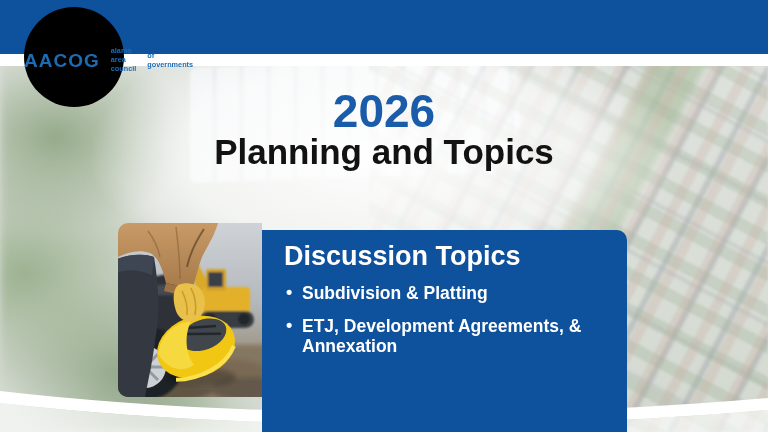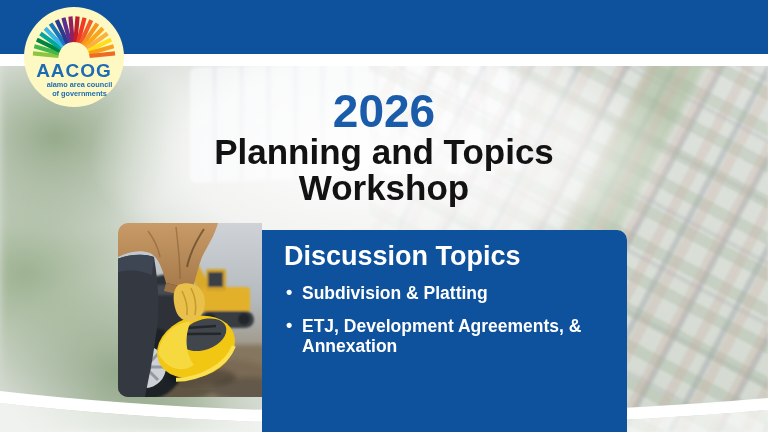--- a/index.html
+++ b/index.html
@@ -34,21 +34,21 @@
     background:
       radial-gradient(ellipse 48% 40% at 50% 36%, rgba(255,255,255,.95) 0%, rgba(255,255,255,.65) 55%, rgba(255,255,255,0) 80%),
       linear-gradient(180deg, rgba(255,255,255,.28), rgba(255,255,255,.18));}
   
   .bottom-curve{position:absolute;left:0;top:385px;width:768px;height:47px;z-index:2;}
   
   .top-bar{position:absolute;left:0;top:0;width:768px;height:54px;z-index:3;
     background:var(--brand-blue,#0e519c);}
   .top-stripe{position:absolute;left:0;top:54px;width:768px;height:12px;background:#fff;z-index:3;}
   .logo{position:absolute;left:24px;top:7px;width:100px;height:100px;border-radius:50%;
-    background:#fef9c3;z-index:4;display:flex;flex-direction:column;align-items:center;
+    background:#000000;z-index:4;display:flex;flex-direction:row;align-items:center;
     padding-top:7px;box-sizing:border-box;}
   .logo-arch{width:88px;height:46px;display:block;}
   .logo-acronym{font-size:19px;font-weight:bold;letter-spacing:1px;
     color:var(--logo-blue,#1c6cb5);line-height:1.05;margin-top:1px;}
   .logo-tagline{font-size:7.3px;font-weight:bold;color:var(--logo-blue,#1c6cb5);line-height:1.2;padding-left:11px;}
   
   .title-block{position:absolute;left:0;top:88px;width:768px;text-align:center;z-index:5;}
   .title-year{font-size:46px;font-weight:bold;color:var(--title-blue,#1a5ca9);line-height:1.0;}
   .title-main{font-size:35px;font-weight:bold;color:var(--title-dark,#121212);line-height:1.02;}
   
@@ -108,21 +108,20 @@
         <line x1="66.91" y1="58.22" x2="94.75" y2="55.30" stroke="#ef6b21" stroke-width="4.6"></line>
       </svg>
     <div class="logo-acronym">AACOG</div>
     <div class="logo-tagline">alamo area council</div>
     <div class="logo-tagline">of governments</div>
   </div>
 
   <div class="title-block">
     <div class="title-year">2026</div>
     <div class="title-main">Planning and Topics</div>
-    <div class="title-main">Workshop</div>
   </div>
 
   <div class="photo">
     <svg viewBox="0 0 144 174" preserveAspectRatio="none">
       <defs>
         <linearGradient id="pg-sky" x1="0" y1="0" x2="0" y2="1">
           <stop offset="0" stop-color="#cfd3d8"></stop>
           <stop offset="0.45" stop-color="#b4b9bd"></stop>
           <stop offset="0.68" stop-color="#a39d91"></stop>
           <stop offset="0.8" stop-color="#8d8271"></stop>

